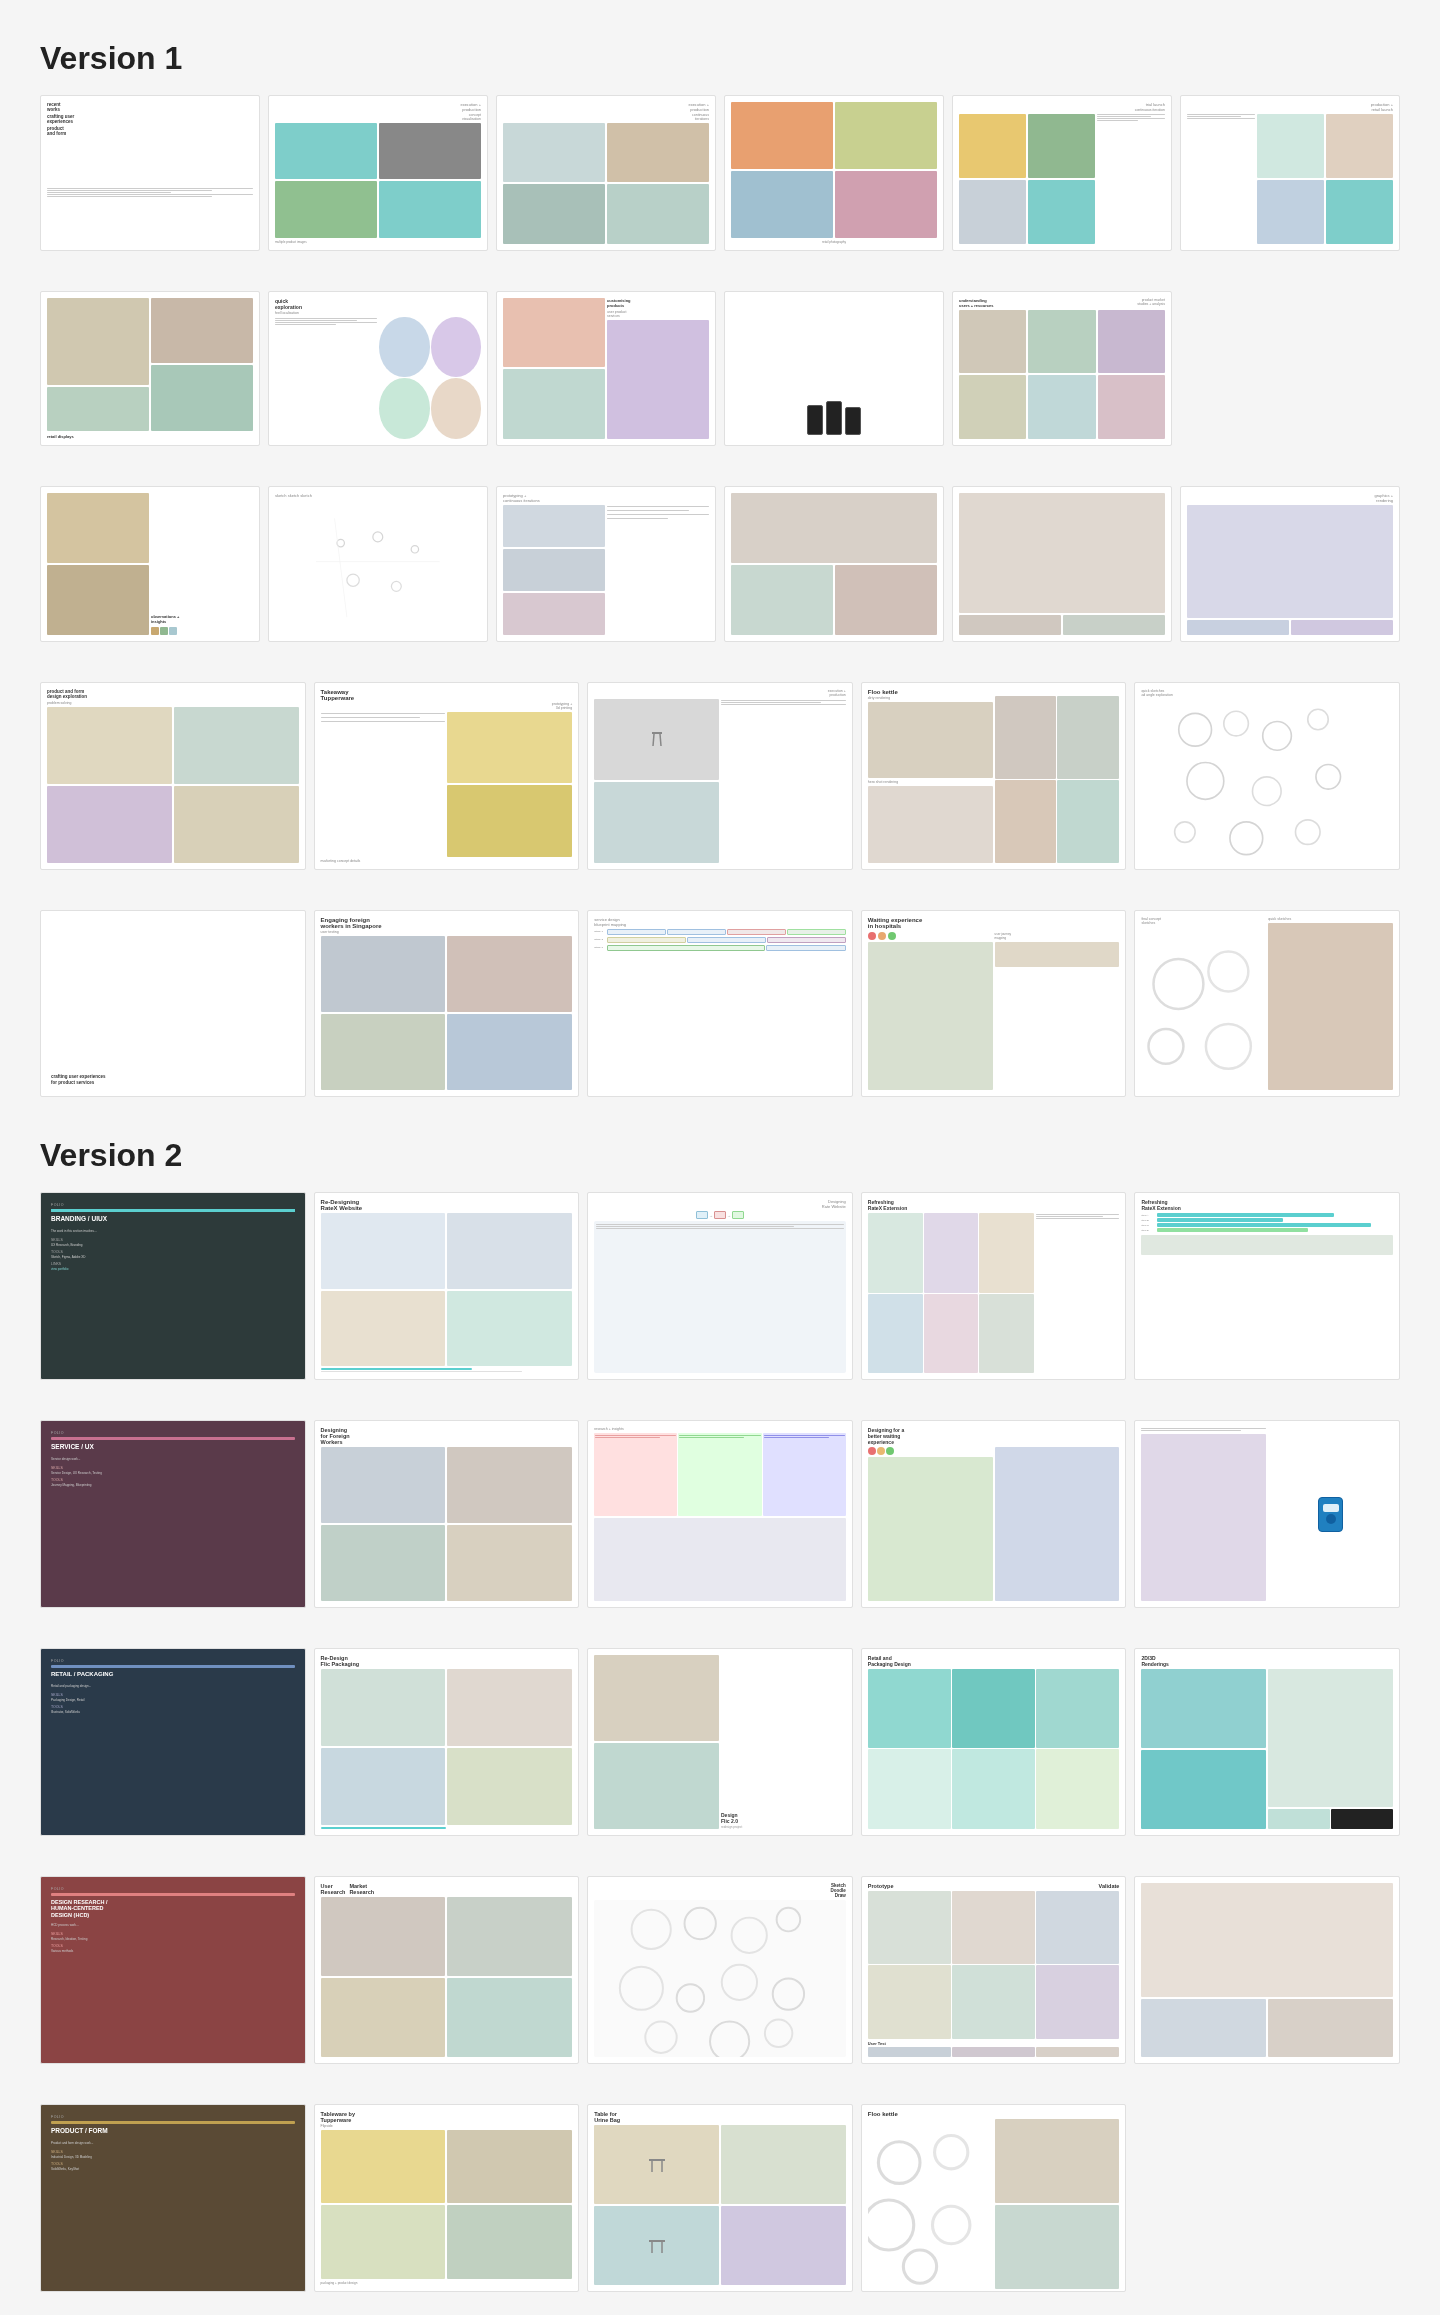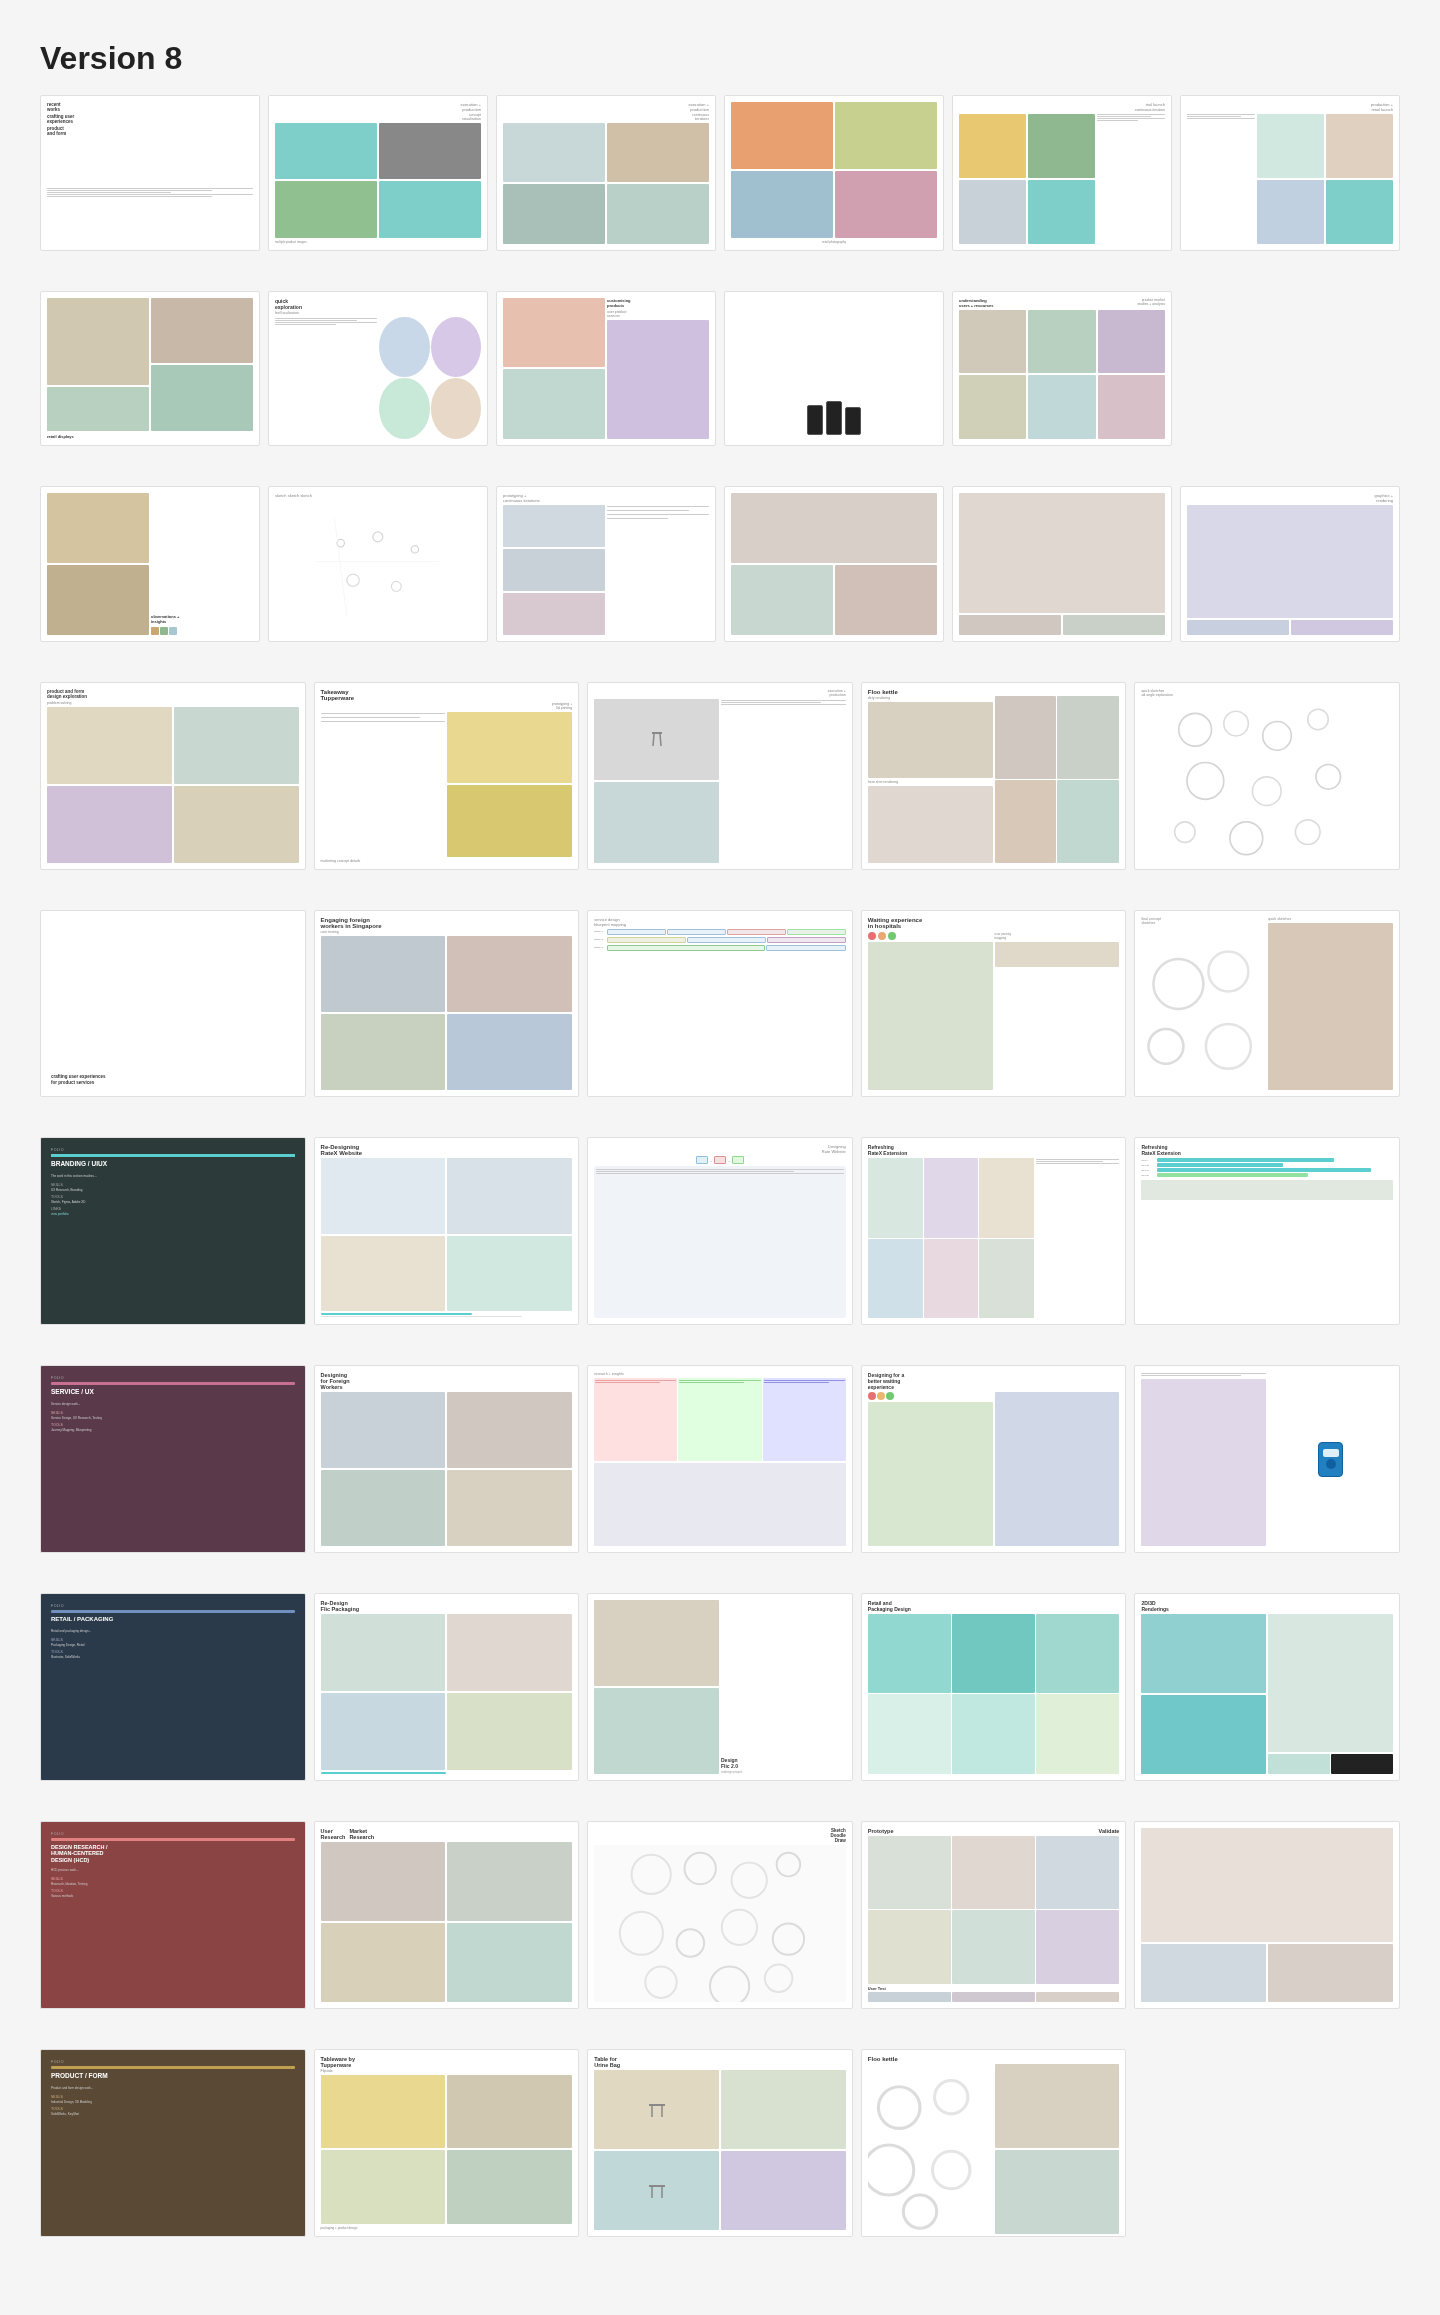--- a/index.html
+++ b/index.html
@@ -107,21 +107,21 @@
       height: 3px;
       background: #5bcfcf;
       margin-bottom: 3px;
     }
 
   </style>
 </head>
 <body>
 
 <div>
-  <h1 class="section-title">Version 8</h1>
+  <h1 class="section-title">Version 1</h1>
 
   <div class="portfolio-grid">
 
     <div class="slide">
       <div class="slide-inner">
         <div style="font-size:4.5px;font-weight:700;color:#333;margin-bottom:2px;">recent<br>works</div>
         <div style="font-size:4.5px;font-weight:700;color:#333;margin-bottom:2px;">crafting user<br>experiences</div>
         <div style="font-size:4.5px;font-weight:700;color:#333;margin-bottom:2px;">product<br>and form</div>
         <div class="sketch-lines" style="margin-top:4px;">
           <div class="sketch-line full"></div>
@@ -585,20 +585,21 @@
             <div style="font-size:3.5px;color:#888;">quick sketches</div>
             <div class="img-placeholder" style="flex:1;background:#d8c8b8;"></div>
           </div>
         </div>
       </div>
     </div>
   </div>
 </div>
 
 <div style="margin-top:30px;">
+  <h1 class="section-title">Version 2</h1>
 
   <div class="portfolio-grid" style="grid-template-columns: repeat(5, 1fr);">
 
     <div class="slide dark-bg">
       <div class="slide-inner" style="padding:4px;">
         <div style="font-size:3.5px;color:#aaa;margin-bottom:2px;letter-spacing:0.5px;">FOLIO</div>
         <div class="teal-bar"></div>
         <div style="font-size:6.5px;font-weight:700;color:#fff;line-height:1.2;margin-bottom:6px;">BRANDING / UIUX</div>
         <div style="font-size:3px;color:#ccc;margin-bottom:1px;">The work in this section involves...</div>
         <div style="margin-top:4px;">

